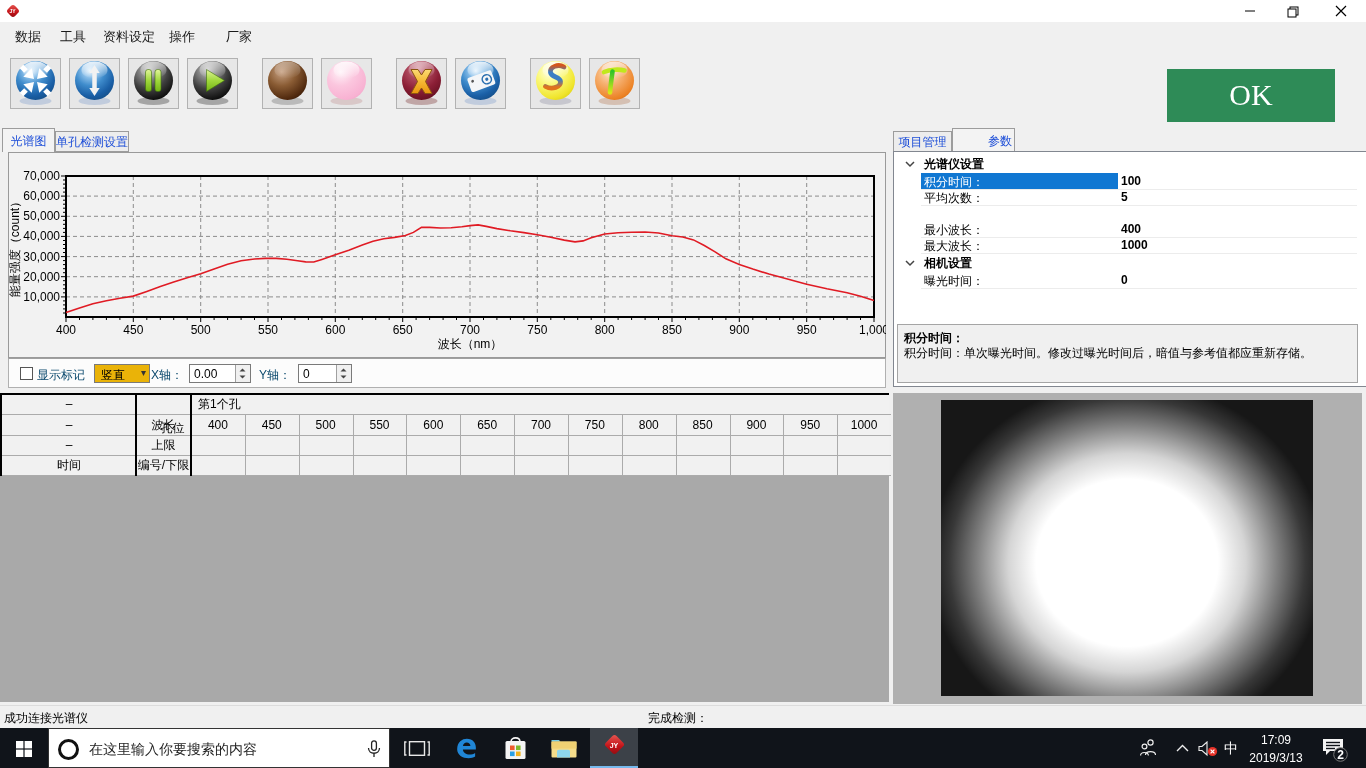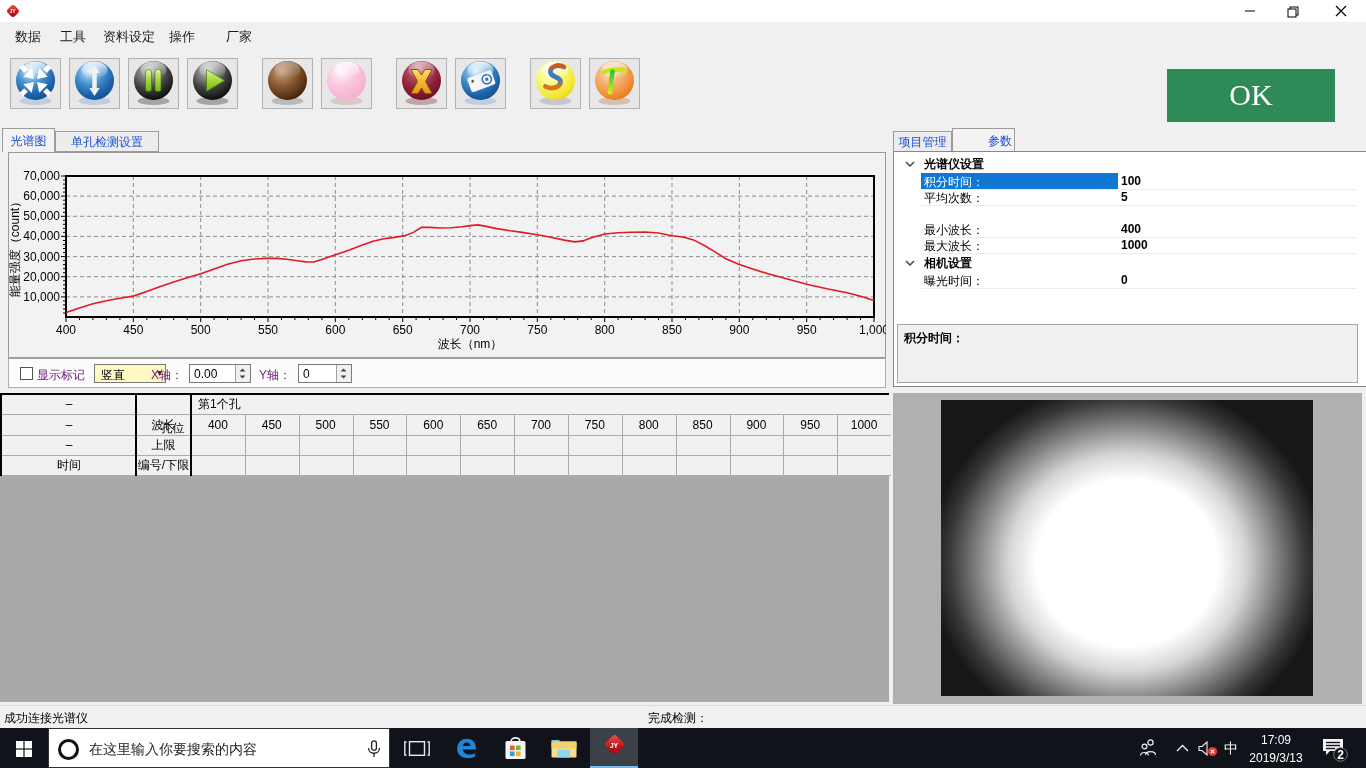--- a/index.html
+++ b/index.html
@@ -21,23 +21,23 @@
 #okbtn { left:1167px; top:69px; width:168px; height:53px; background:#2e8b57; color:#ffffff; font-family:"Liberation Serif",serif; font-size:30px; text-align:center; line-height:52px; }
 
 
 .tab { position:absolute; font-size:12px; color:#1d4ed8; text-align:center; }
 .tabsel { background:#f3f3f3; border:1px solid #9c9c9c; border-bottom:none; }
 .tabun { background:#ededed; border:1px solid #9c9c9c; }
 
 
 #chartpanel { left:8px; top:152px; width:878px; height:206px; background:#f2f2f2; border:1px solid #9a9a9a; }
 #ctrlrow { left:8px; top:358px; width:878px; height:30px; background:#fcfcfc; border:1px solid #b0b0b0; border-top:1px solid #a0a0a0; }
-.ctxt { position:absolute; top:8px; font-size:12px; color:#701a75; }
+.ctxt { position:absolute; top:8px; font-size:12px; color:#0c4a6e; }
 .cbox { position:absolute; left:11px; top:8px; width:13px; height:13px; background:#fff; border:1px solid #555; }
-.combo { position:absolute; left:85px; top:5px; width:72px; height:19px; background:#fef9c3; border:1px solid #7a7a7a; font-size:12px; }
+.combo { position:absolute; left:85px; top:5px; width:56px; height:19px; background:#eab308; border:1px solid #7a7a7a; font-size:12px; }
 .spinbox { position:absolute; top:5px; height:19px; background:#fff; border:1px solid #7a7a7a; font-size:12px; }
 .spinner { position:absolute; right:0; top:0; width:15px; height:17px; background:#f0f0f0; border-left:1px solid #a0a0a0; }
 
 
 #dtable { left:0px; top:393px; width:889px; height:83px; background:#f1f1f1; border-top:2px solid #000; border-left:2px solid #000; }
 .trow { position:absolute; left:0; width:889px; border-bottom:1px solid #ababab; }
 .tcell { position:absolute; top:0; font-size:12px; color:#000; text-align:center; }
 .vline { position:absolute; top:0; width:1px; background:#ababab; }
 #grayL { left:0; top:476px; width:889px; height:226px; background:#a9a9a9; }
 
@@ -250,21 +250,21 @@
 
 <path d="M564 19 C558 15.5 549.5 19 550.5 24.5 C551.5 29.5 560 28.5 560.5 33.5 C561 39 552 42 545.5 38.5" fill="none" stroke="url(#gs)" stroke-width="4.8" stroke-linecap="round"></path>
 
 <path d="M604 24 C610 21.5 619 21 624.5 22.5" fill="none" stroke="#c0e81c" stroke-width="4.6" stroke-linecap="round"></path>
 <path d="M612.5 23.5 C611.5 31 610.5 38 610 44.5" fill="none" stroke="url(#gt)" stroke-width="4.6" stroke-linecap="round"></path>
 </svg>
 
 <div class="abs" id="okbtn">OK</div>
 
 <div class="tab tabsel" style="left:2px;top:128px;width:53px;height:24px;line-height:24px;">光谱图</div>
-<div class="tab tabun" style="left:55px;top:131px;width:104px;height:21px;line-height:20px;">单孔检测设置</div>
+<div class="tab tabun" style="left:55px;top:131px;width:74px;height:21px;line-height:20px;">单孔检测设置</div>
 
 <div class="abs" id="chartpanel"></div>
 <svg class="abs" id="chartsvg" style="left:8px;top:152px;width:878px;height:206px;" viewBox="0 0 878 206">
     <line x1="125.3" y1="24" x2="125.3" y2="165" stroke="#8c8c8c" stroke-width="1" stroke-dasharray="4,3"></line>
     <line x1="192.7" y1="24" x2="192.7" y2="165" stroke="#8c8c8c" stroke-width="1" stroke-dasharray="4,3"></line>
     <line x1="260.0" y1="24" x2="260.0" y2="165" stroke="#8c8c8c" stroke-width="1" stroke-dasharray="4,3"></line>
     <line x1="327.3" y1="24" x2="327.3" y2="165" stroke="#8c8c8c" stroke-width="1" stroke-dasharray="4,3"></line>
     <line x1="394.7" y1="24" x2="394.7" y2="165" stroke="#8c8c8c" stroke-width="1" stroke-dasharray="4,3"></line>
     <line x1="462.0" y1="24" x2="462.0" y2="165" stroke="#8c8c8c" stroke-width="1" stroke-dasharray="4,3"></line>
     <line x1="529.3" y1="24" x2="529.3" y2="165" stroke="#8c8c8c" stroke-width="1" stroke-dasharray="4,3"></line>
@@ -541,20 +541,21 @@
     </div>
     <div class="prow" style="top:120px;height:16px;">
       <span class="pname">曝光时间：</span>
       <span class="pval">0</span>
       <div style="position:absolute;left:26px;top:15.5px;width:436px;height:0.5px;background:#ececec;"></div>
     </div>
   </div>
 
 <div class="abs" id="pdesc">
   <div style="position:absolute;left:6px;top:5px;font-weight:bold;">积分时间：</div>
+  <div style="position:absolute;left:6px;top:20px;">积分时间：单次曝光时间。修改过曝光时间后，暗值与参考值都应重新存储。</div>
 </div>
 
 <div class="abs" id="grayR">
   <div id="camimg">
       <div id="camglow"></div>
     </div>
 </div>
 
 <div class="abs" id="statusbar">
   <span style="position:absolute;left:4px;top:4px;">成功连接光谱仪</span>

